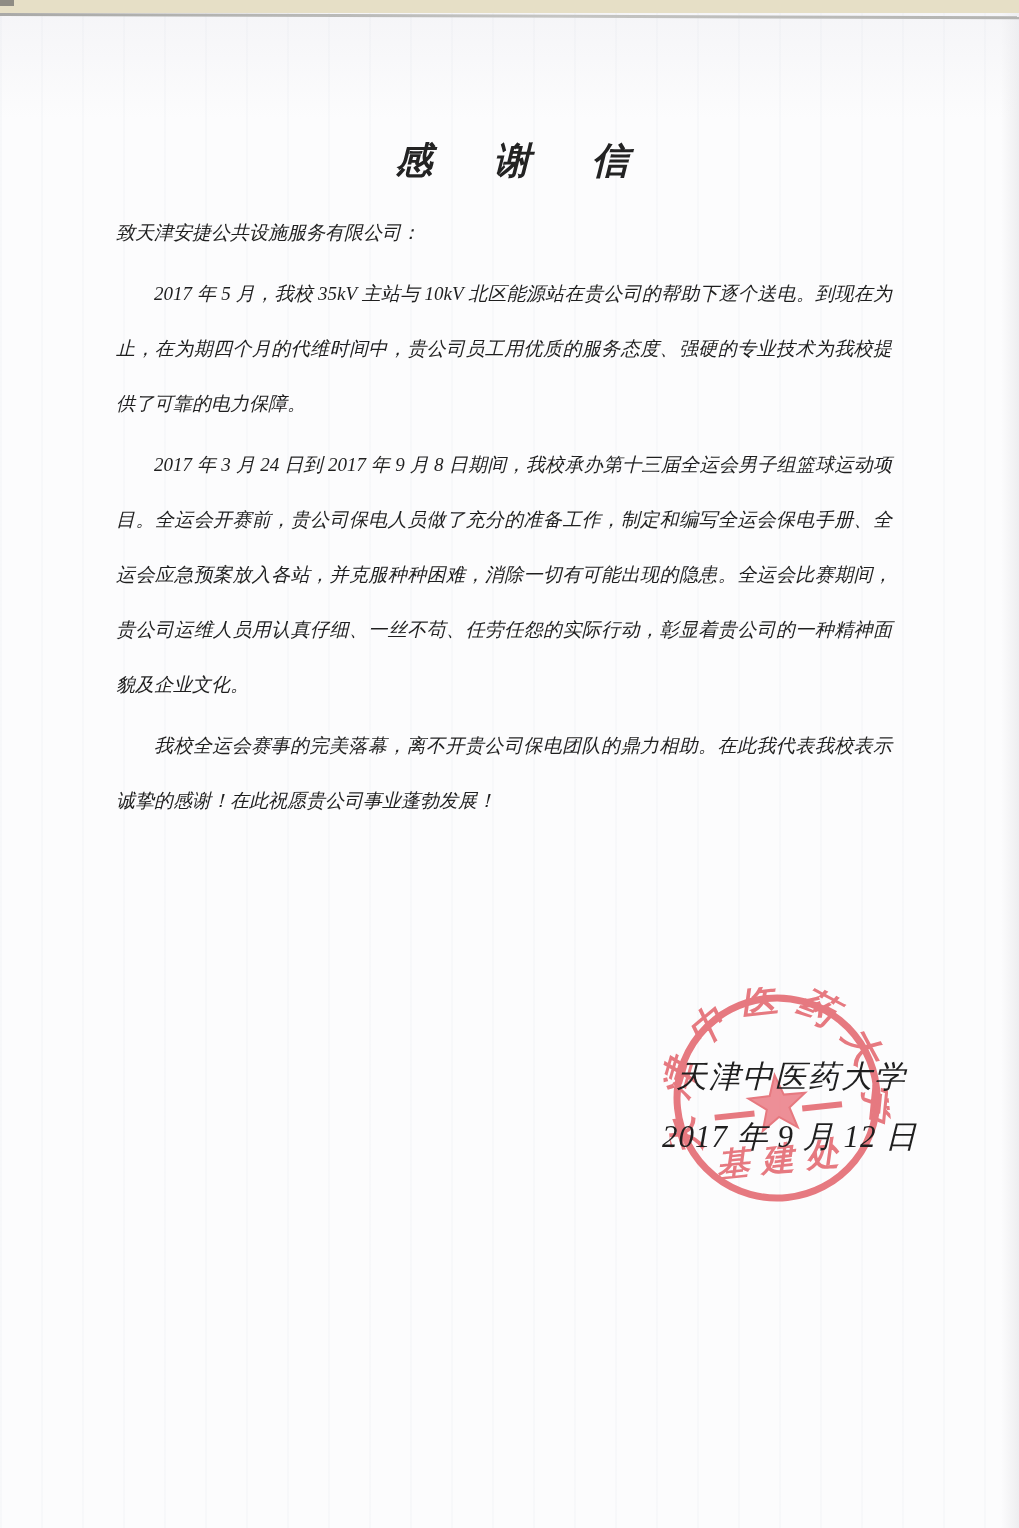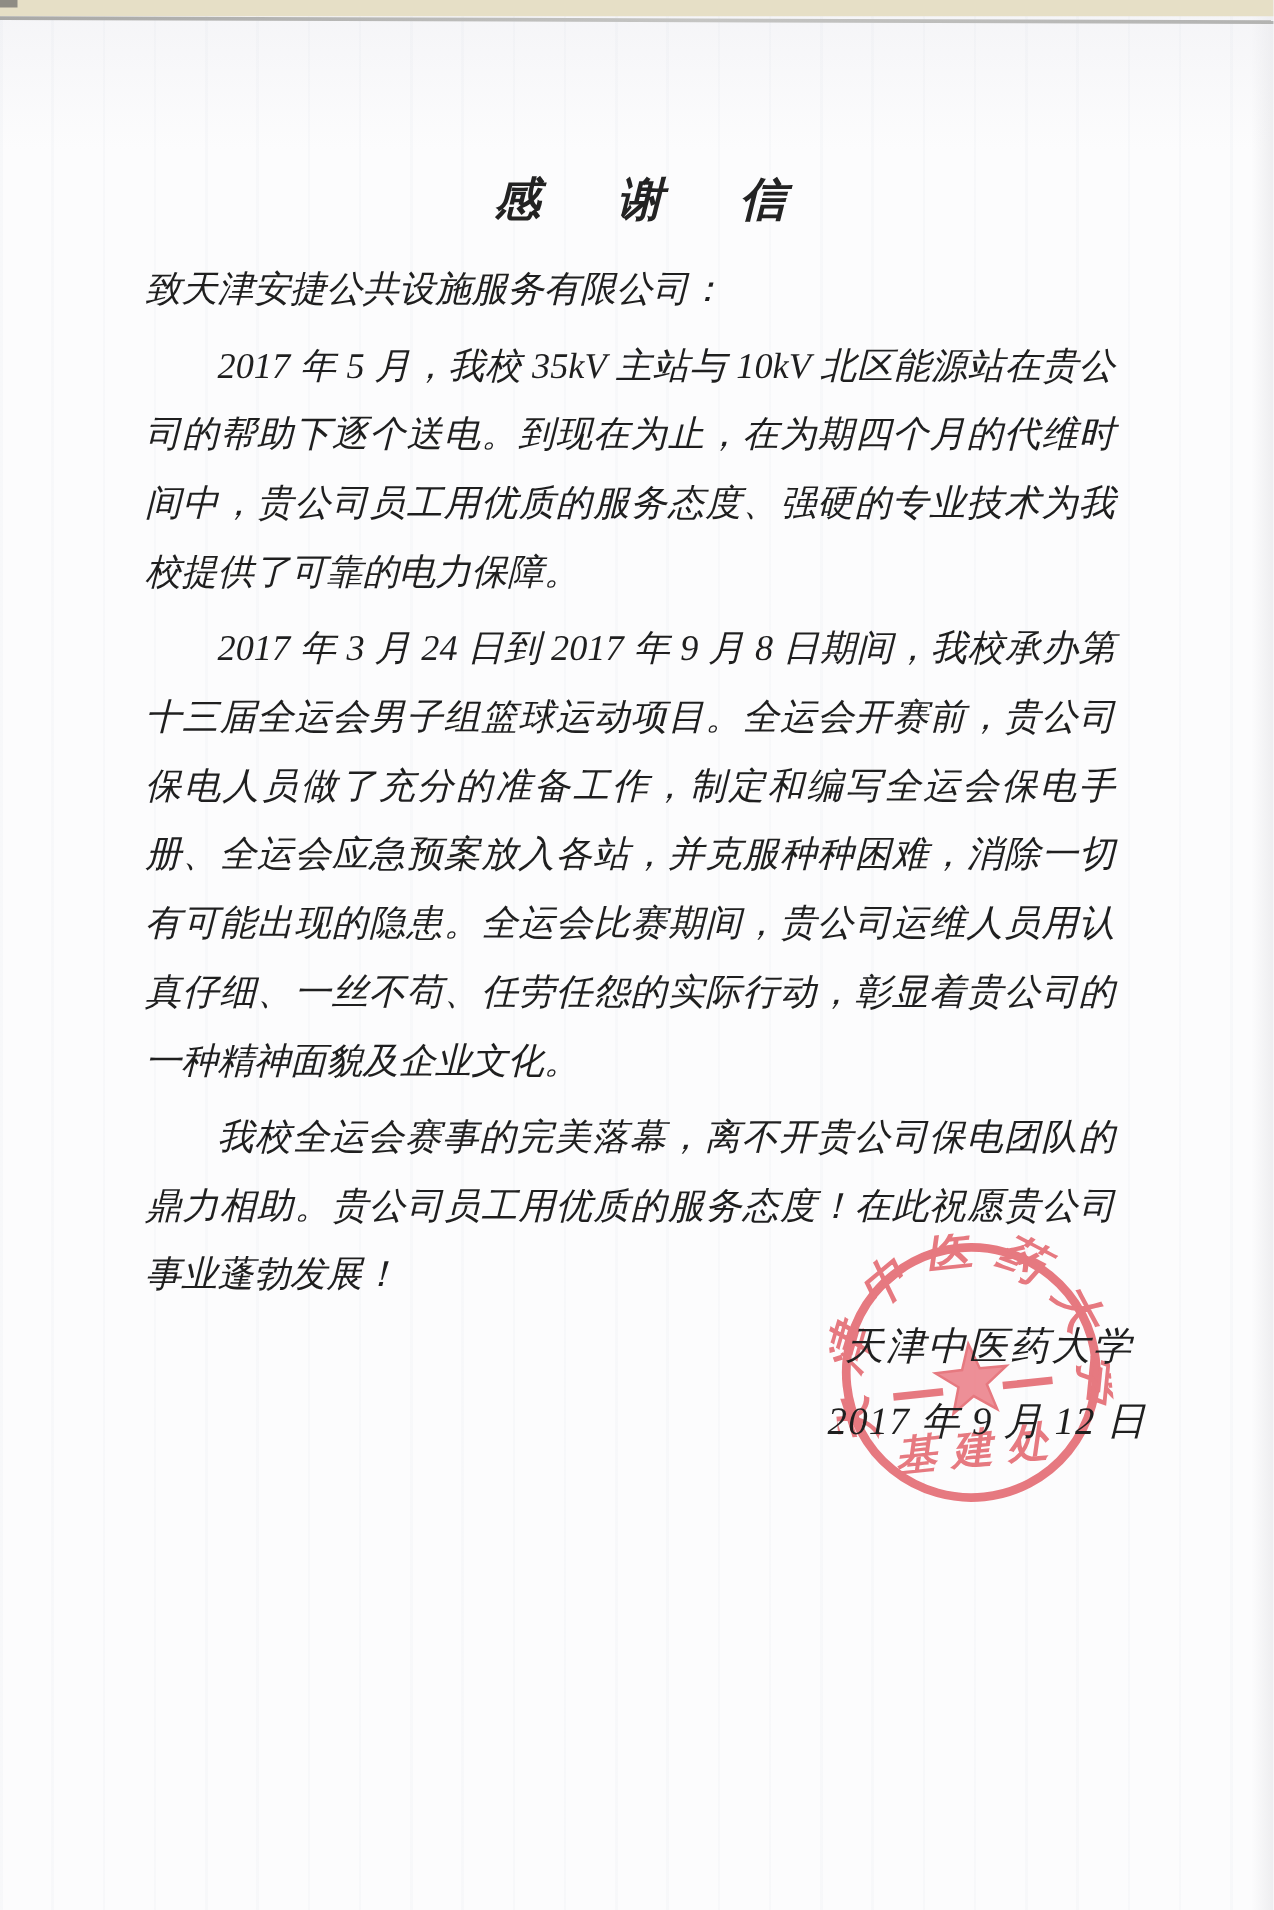--- a/index.html
+++ b/index.html
@@ -27,21 +27,21 @@
     transform:rotate(.18deg);transform-origin:left center;
   }
   .corner-mark{position:absolute;top:0;left:0;width:14px;height:6px;background:#8f8c84;}
 
   .content{position:absolute;left:116px;top:136px;width:792px;}
   .title{
     text-align:center;font-size:37px;font-weight:700;letter-spacing:26px;
     text-indent:26px; 
     color:#232323;line-height:50px;margin:0;
   }
-  .body-text{font-size:29px;line-height:55px;text-align:justify;text-justify:inter-ideograph;}
+  .body-text{font-size:19px;line-height:55px;text-align:justify;text-justify:inter-ideograph;}
   .salutation{margin-top:19px;}
   .para{margin:6px 16px 0 0;text-indent:2em;}
 
   .sign-name{
     position:absolute;left:676px;top:1056px;font-size:31px;letter-spacing:2px;z-index:3;
   }
   .sign-date{
     position:absolute;left:662px;top:1116px;font-size:31px;letter-spacing:1px;z-index:3;
   }
   .stamp{
@@ -55,21 +55,21 @@
 <div class="page">
 
   <div class="scan-strip"></div>
   <div class="corner-mark"></div>
 
   <div class="content">
     <h1 class="title">感  谢  信</h1>
     <div class="body-text salutation">致天津安捷公共设施服务有限公司：</div>
     <p class="body-text para">2017 年 5 月，我校 35kV 主站与 10kV 北区能源站在贵公司的帮助下逐个送电。到现在为止，在为期四个月的代维时间中，贵公司员工用优质的服务态度、强硬的专业技术为我校提供了可靠的电力保障。</p>
     <p class="body-text para">2017 年 3 月 24 日到 2017 年 9 月 8 日期间，我校承办第十三届全运会男子组篮球运动项目。全运会开赛前，贵公司保电人员做了充分的准备工作，制定和编写全运会保电手册、全运会应急预案放入各站，并克服种种困难，消除一切有可能出现的隐患。全运会比赛期间，贵公司运维人员用认真仔细、一丝不苟、任劳任怨的实际行动，彰显着贵公司的一种精神面貌及企业文化。</p>
-    <p class="body-text para">我校全运会赛事的完美落幕，离不开贵公司保电团队的鼎力相助。贵公司员工用优质的服务态度！在此祝愿贵公司事业蓬勃发展！</p>
+    <p class="body-text para">我校全运会赛事的完美落幕，离不开贵公司保电团队的鼎力相助。在此我代表我校表示诚挚的感谢！在此祝愿贵公司事业蓬勃发展！</p>
   </div>
 
   <div class="sign-name">天津中医药大学</div>
   <div class="sign-date">2017 年 9 月 12 日</div>
 
   <svg class="stamp" viewBox="0 0 222 222" xmlns="http://www.w3.org/2000/svg">
     <circle cx="111" cy="111" r="100" fill="none" stroke="#e4676f" stroke-width="7"></circle>
     <path id="stampArc" d="M 31 149 A 88 88 0 1 1 191 149" fill="none"></path>
     <text font-size="37" font-weight="700" fill="#e4676f" letter-spacing="15" font-family="Liberation Serif, DejaVu Serif, serif">
       <textPath href="#stampArc" startOffset="50%" text-anchor="middle">天津中医药大学</textPath>

